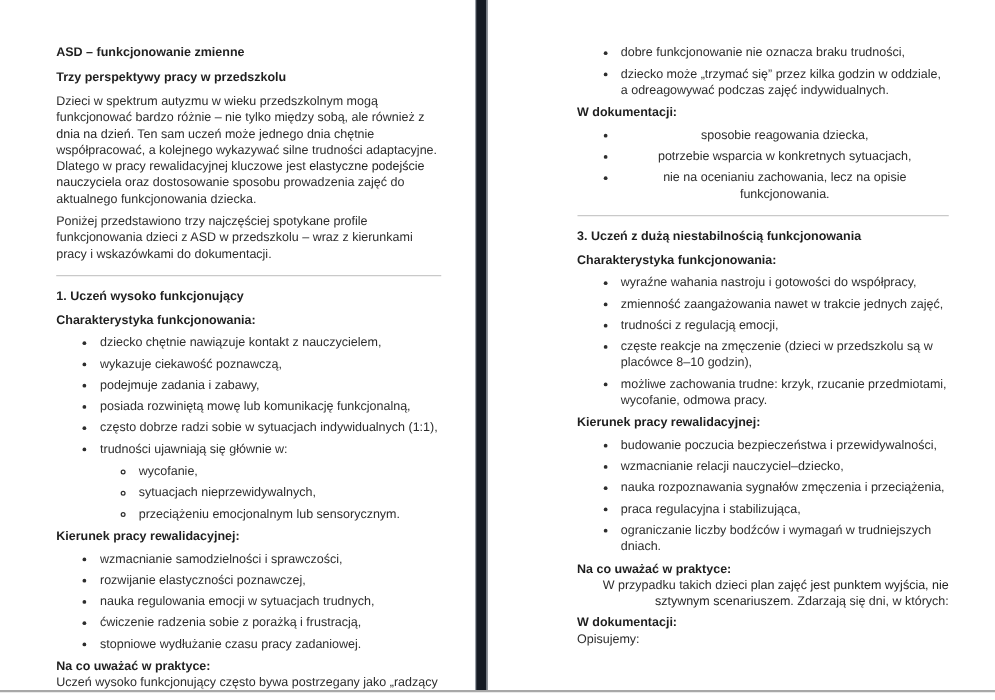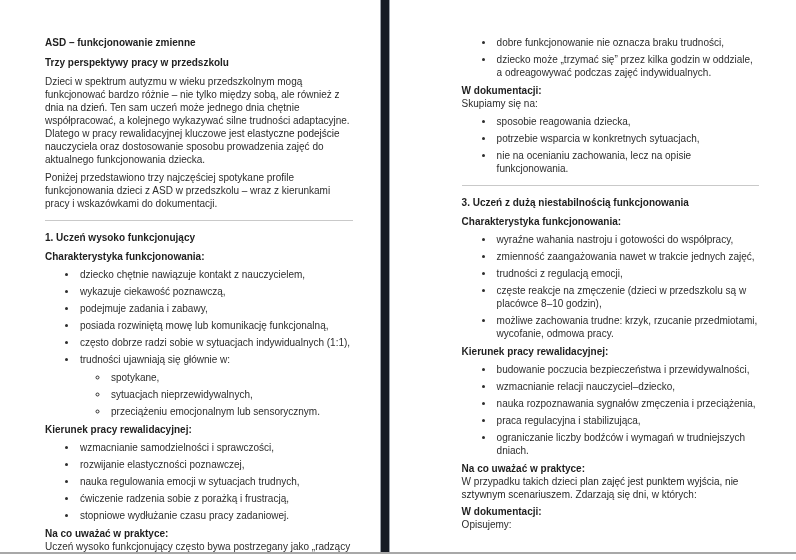--- a/index.html
+++ b/index.html
@@ -57,21 +57,21 @@
 
       <ul class="bl">
         <li>dziecko chętnie nawiązuje kontakt z nauczycielem,</li>
         <li>wykazuje ciekawość poznawczą,</li>
         <li>podejmuje zadania i zabawy,</li>
         <li>posiada rozwiniętą mowę lub komunikację funkcjonalną,</li>
         <li>często dobrze radzi sobie w sytuacjach indywidualnych (1:1),</li>
         <li>
           <span>trudności ujawniają się głównie w:</span>
           <ul class="sub">
-            <li>spotykane,</li>
+            <li>wycofanie,</li>
             <li>sytuacjach nieprzewidywalnych,</li>
             <li>przeciążeniu emocjonalnym lub sensorycznym.</li>
           </ul>
         </li>
       </ul>
 
       <p class="b hd-small">Kierunek pracy rewalidacyjnej:</p>
       <ul class="bl">
         <li>wzmacnianie samodzielności i sprawczości,</li>
         <li>rozwijanie elastyczności poznawczej,</li>
@@ -86,22 +86,21 @@
 
     <div class="divider"></div>
 
     <div class="page page-right">
       <ul class="bl">
         <li>dobre funkcjonowanie nie oznacza braku trudności,</li>
         <li>dziecko może „trzymać się” przez kilka godzin w oddziale, a odreagowywać podczas zajęć indywidualnych.</li>
       </ul>
 
       <p class="b tight">W dokumentacji:</p>
-      <p class="tight">Skupiamy się na:</p>
-      <ul class="bl" style="margin-top:5px;">
+      <ul class="bl" style="margin-top:5px;text-align:center;">
         <li>sposobie reagowania dziecka,</li>
         <li>potrzebie wsparcia w konkretnych sytuacjach,</li>
         <li>nie na ocenianiu zachowania, lecz na opisie funkcjonowania.</li>
       </ul>
 
       <hr class="hrule">
 
       <p class="b hd">3. Uczeń z dużą niestabilnością funkcjonowania</p>
       <p class="b hd-small">Charakterystyka funkcjonowania:</p>
       <ul class="bl">
@@ -115,21 +114,21 @@
       <p class="b hd-small">Kierunek pracy rewalidacyjnej:</p>
       <ul class="bl">
         <li>budowanie poczucia bezpieczeństwa i przewidywalności,</li>
         <li>wzmacnianie relacji nauczyciel–dziecko,</li>
         <li>nauka rozpoznawania sygnałów zmęczenia i przeciążenia,</li>
         <li>praca regulacyjna i stabilizująca,</li>
         <li>ograniczanie liczby bodźców i wymagań w trudniejszych dniach.</li>
       </ul>
 
       <p class="b tight">Na co uważać w praktyce:</p>
-      <p class="tight" style="margin-bottom:4px;"><span>W przypadku takich dzieci </span><strong>plan zajęć jest punktem wyjścia, nie sztywnym scenariuszem</strong><span>. Zdarzają się dni, w których:</span></p>
+      <p class="tight" style="margin-bottom:4px;text-align:right;"><span>W przypadku takich dzieci </span><strong>plan zajęć jest punktem wyjścia, nie sztywnym scenariuszem</strong><span>. Zdarzają się dni, w których:</span></p>
 
       <p class="b tight">W dokumentacji:</p>
       <p class="tight">Opisujemy:</p>
     </div>
   </div>
 
   <div class="bottom-line"></div>
   <div class="bottom-rest"></div>
 </div>
 

